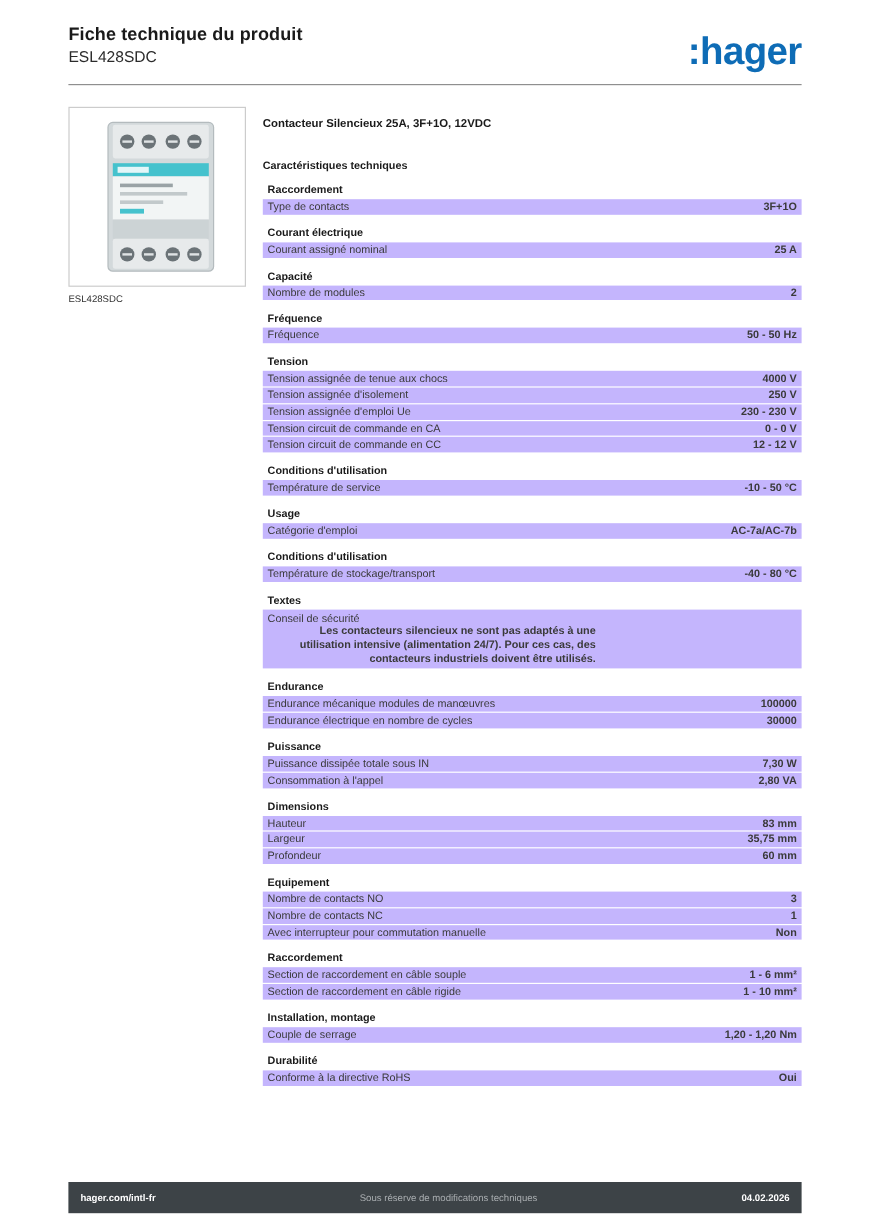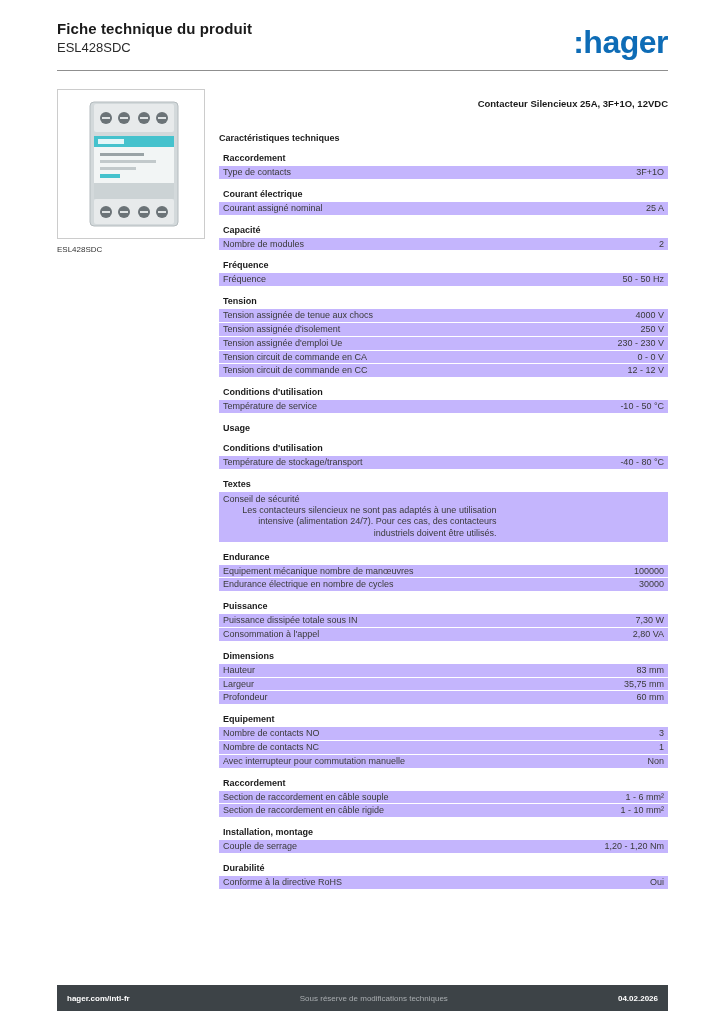--- a/index.html
+++ b/index.html
@@ -19,32 +19,32 @@
   .logo { font-size: 32px; font-weight: bold; color: #0e6cb6; letter-spacing: -0.5px; line-height: 1; margin-top: 6px; }
   .header-rule { border: none; border-top: 1px solid #8f8f8f; margin-top: 12px; }
 
   
   .main { display: flex; gap: 14px; margin-top: 18px; }
   .left-col { width: 148px; flex: 0 0 148px; }
   .image-box { width: 148px; height: 150px; border: 1px solid #cccccc; background: #fff; overflow: hidden; }
   .image-caption { font-size: 8px; color: #333; margin-top: 6px; }
 
   .right-col { flex: 1; min-width: 0; }
-  .product-name { font-size: 9.5px; font-weight: bold; color: #1a1a1a; padding-top: 9px; text-align: right; }
+  .product-name { font-size: 9.5px; font-weight: bold; color: #1a1a1a; padding-top: 9px; }
   .tech-heading { font-size: 9px; font-weight: bold; color: #1a1a1a; margin-top: 24px; }
 
   
   .section-title { font-size: 9px; font-weight: bold; color: #1a1a1a; margin: 10px 0 3px; padding-left: 4px; }
   .spec-row {
     display: flex; justify-content: space-between; align-items: center;
     background: #c4b5fd; min-height: 12px; padding: 1px 4px; margin-bottom: 1px;
     font-size: 9px; color: #3a3a3a; line-height: 1.2;
   }
   .spec-label { text-align: left; }
-  .spec-value { text-align: right; white-space: nowrap; }
+  .spec-value { text-align: right; white-space: nowrap; font-weight: bold; }
   .spec-row.multiline { align-items: flex-start; padding-top: 2px; padding-bottom: 2px; flex-direction: column; }
   .spec-row.multiline .spec-value { white-space: normal; max-width: 62%; line-height: 1.3; }
 
   
   .footer {
     position: absolute; left: 57px; right: 56px; bottom: 13px;
     height: 26px; background: #3d4347;
     display: flex; align-items: center; justify-content: space-between;
     padding: 0 10px; font-size: 8px;
   }
@@ -152,33 +152,37 @@
           <div class="spec-row">
             <span class="spec-label">Tension circuit de commande en CC</span>
             <span class="spec-value">12 - 12 V</span>
           </div>
           <div class="section-title">Conditions d'utilisation</div>
           <div class="spec-row">
             <span class="spec-label">Température de service</span>
             <span class="spec-value">-10 - 50 °C</span>
           </div>
           <div class="section-title">Usage</div>
+          <div class="spec-row">
+            <span class="spec-label">Catégorie d'emploi</span>
+            <span class="spec-value">AC-7a/AC-7b</span>
+          </div>
           <div class="section-title">Conditions d'utilisation</div>
           <div class="spec-row">
             <span class="spec-label">Température de stockage/transport</span>
             <span class="spec-value">-40 - 80 °C</span>
           </div>
           <div class="section-title">Textes</div>
           <div class="spec-row multiline">
             <span class="spec-label">Conseil de sécurité</span>
             <span class="spec-value">Les contacteurs silencieux ne sont pas adaptés à une utilisation intensive (alimentation 24/7). Pour ces cas, des contacteurs industriels doivent être utilisés.</span>
           </div>
           <div class="section-title">Endurance</div>
           <div class="spec-row">
-            <span class="spec-label">Equipement mécanique nombre de manœuvres</span>
+            <span class="spec-label">Endurance mécanique modules de manœuvres</span>
             <span class="spec-value">100000</span>
           </div>
           <div class="spec-row">
             <span class="spec-label">Endurance électrique en nombre de cycles</span>
             <span class="spec-value">30000</span>
           </div>
           <div class="section-title">Puissance</div>
           <div class="spec-row">
             <span class="spec-label">Puissance dissipée totale sous IN</span>
             <span class="spec-value">7,30 W</span>

